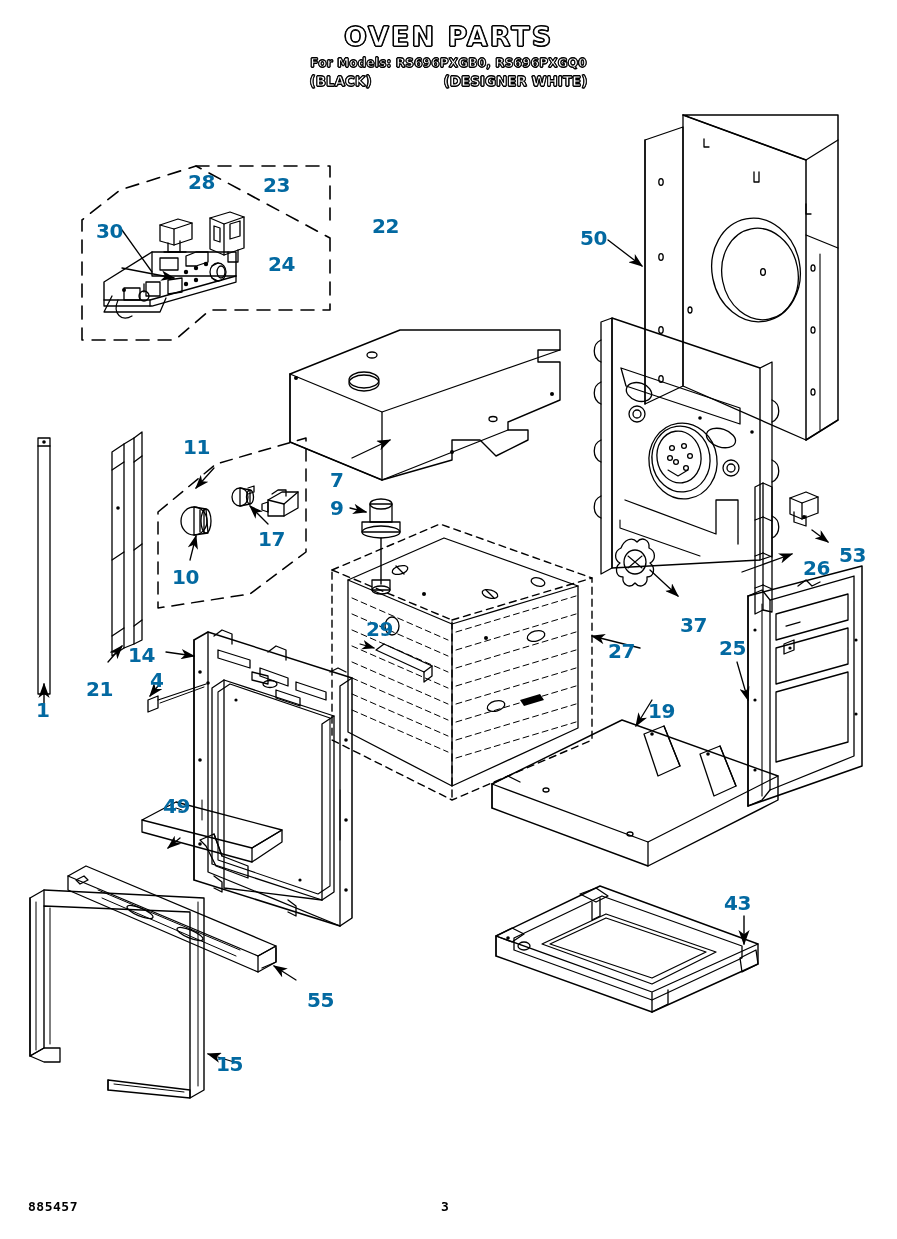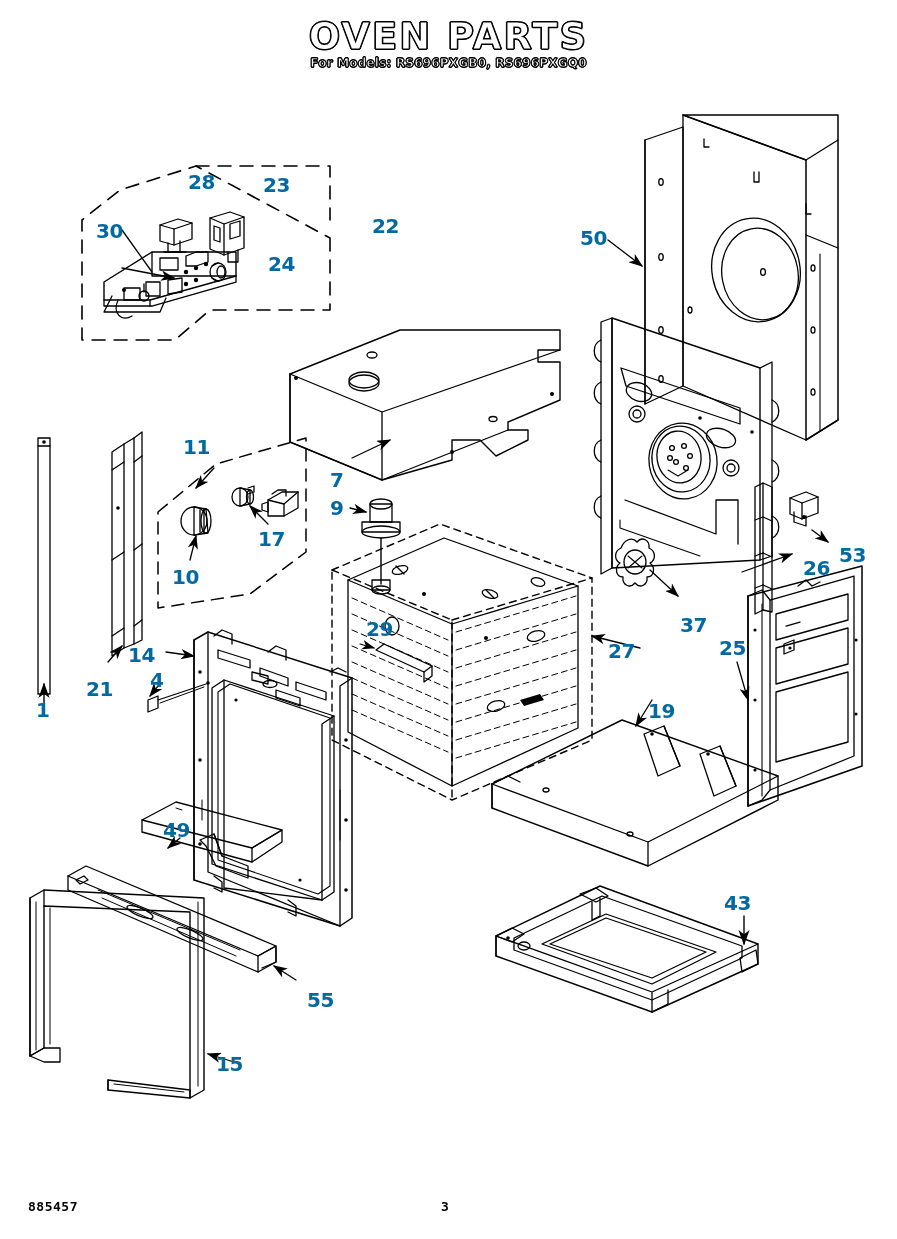--- a/index.html
+++ b/index.html
@@ -22,21 +22,21 @@
   
   #header {
     position: absolute;
     top: 22px;
     left: 0;
     width: 897px;
     text-align: center;
   }
   #doc-title {
     font-family: "DejaVu Sans", sans-serif;
-    font-size: 37px;
+    font-size: 27px;
     font-weight: bold;
     letter-spacing: 2px;
     line-height: 30px;
     color: #ffffff;
     -webkit-text-stroke: 1.1px #000;
     text-shadow:
       -1px 0 #000, 1px 0 #000, 0 -1px #000, 0 1px #000;
   }
   #doc-subtitle {
     font-family: "DejaVu Sans", sans-serif;
@@ -95,20 +95,23 @@
   }
 </style>
 </head>
 <body>
 
 <div id="page">
 
   <div id="header">
     <div id="doc-title">OVEN PARTS</div>
     <div id="doc-subtitle">For Models: RS696PXGB0, RS696PXGQ0</div>
+    <div id="doc-finishes">
+      <span class="fin-a">(BLACK)</span><span class="fin-b">(DESIGNER WHITE)</span>
+    </div>
   </div>
 
   <svg id="drawing" viewBox="0 0 897 1239" xmlns="http://www.w3.org/2000/svg">
     <defs>
       <marker id="ah" markerWidth="11" markerHeight="8" refX="10" refY="4" orient="auto">
         <path d="M0,0 L11,4 L0,8 L3,4 Z" fill="#000"></path>
       </marker>
       <pattern id="insul" width="9" height="5" patternUnits="userSpaceOnUse" patternTransform="rotate(-27)">
         <path d="M0,2.5 h5" stroke="#000" stroke-width="1" fill="none"></path>
       </pattern>
@@ -561,21 +564,21 @@
   <div class="callout" style="left:263px; top:175px;">23</div>
   <div class="callout" style="left:268px; top:254px;">24</div>
   <div class="callout" style="left:719px; top:638px;">25</div>
   <div class="callout" style="left:803px; top:558px;">26</div>
   <div class="callout" style="left:608px; top:641px;">27</div>
   <div class="callout" style="left:188px; top:172px;">28</div>
   <div class="callout" style="left:366px; top:619px;">29</div>
   <div class="callout" style="left:96px;  top:221px;">30</div>
   <div class="callout" style="left:680px; top:615px;">37</div>
   <div class="callout" style="left:724px; top:893px;">43</div>
-  <div class="callout" style="left:163px; top:820px;text-align:right;">49</div>
+  <div class="callout" style="left:163px; top:796px;text-align:right;">49</div>
   <div class="callout" style="left:580px; top:228px;">50</div>
   <div class="callout" style="left:839px; top:545px;">53</div>
   <div class="callout" style="left:307px; top:990px;">55</div>
 
   <div id="footer-code" class="footer-text">885457</div>
   <div id="footer-page" class="footer-text">3</div>
 
 </div>
 
 </body></html>

